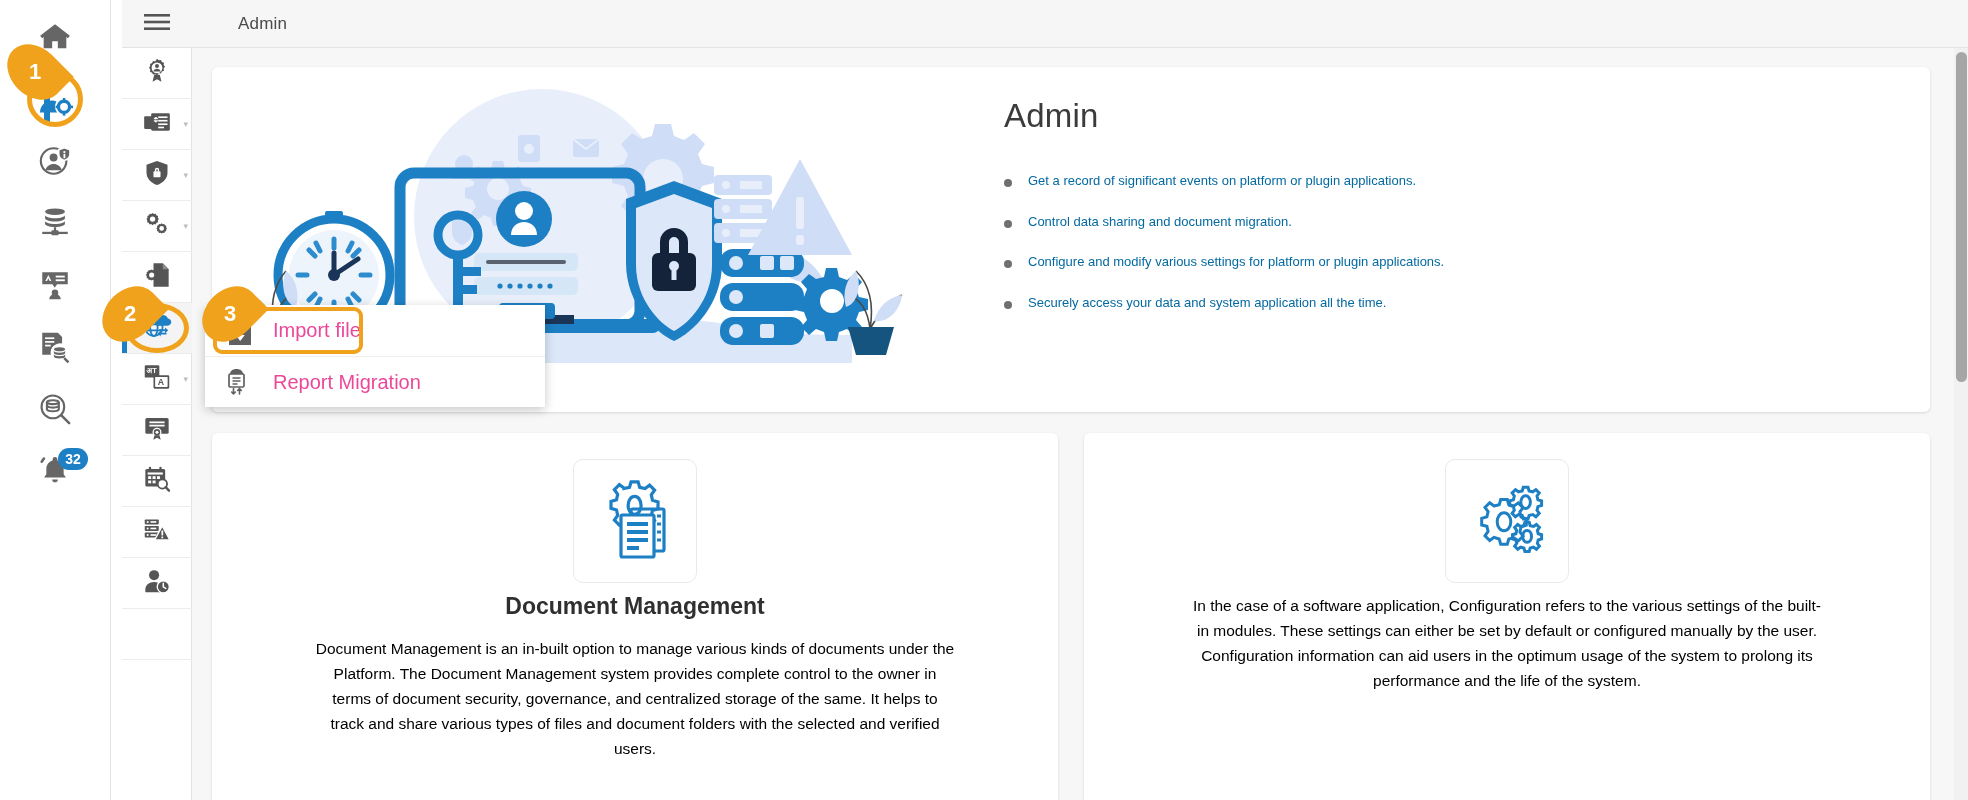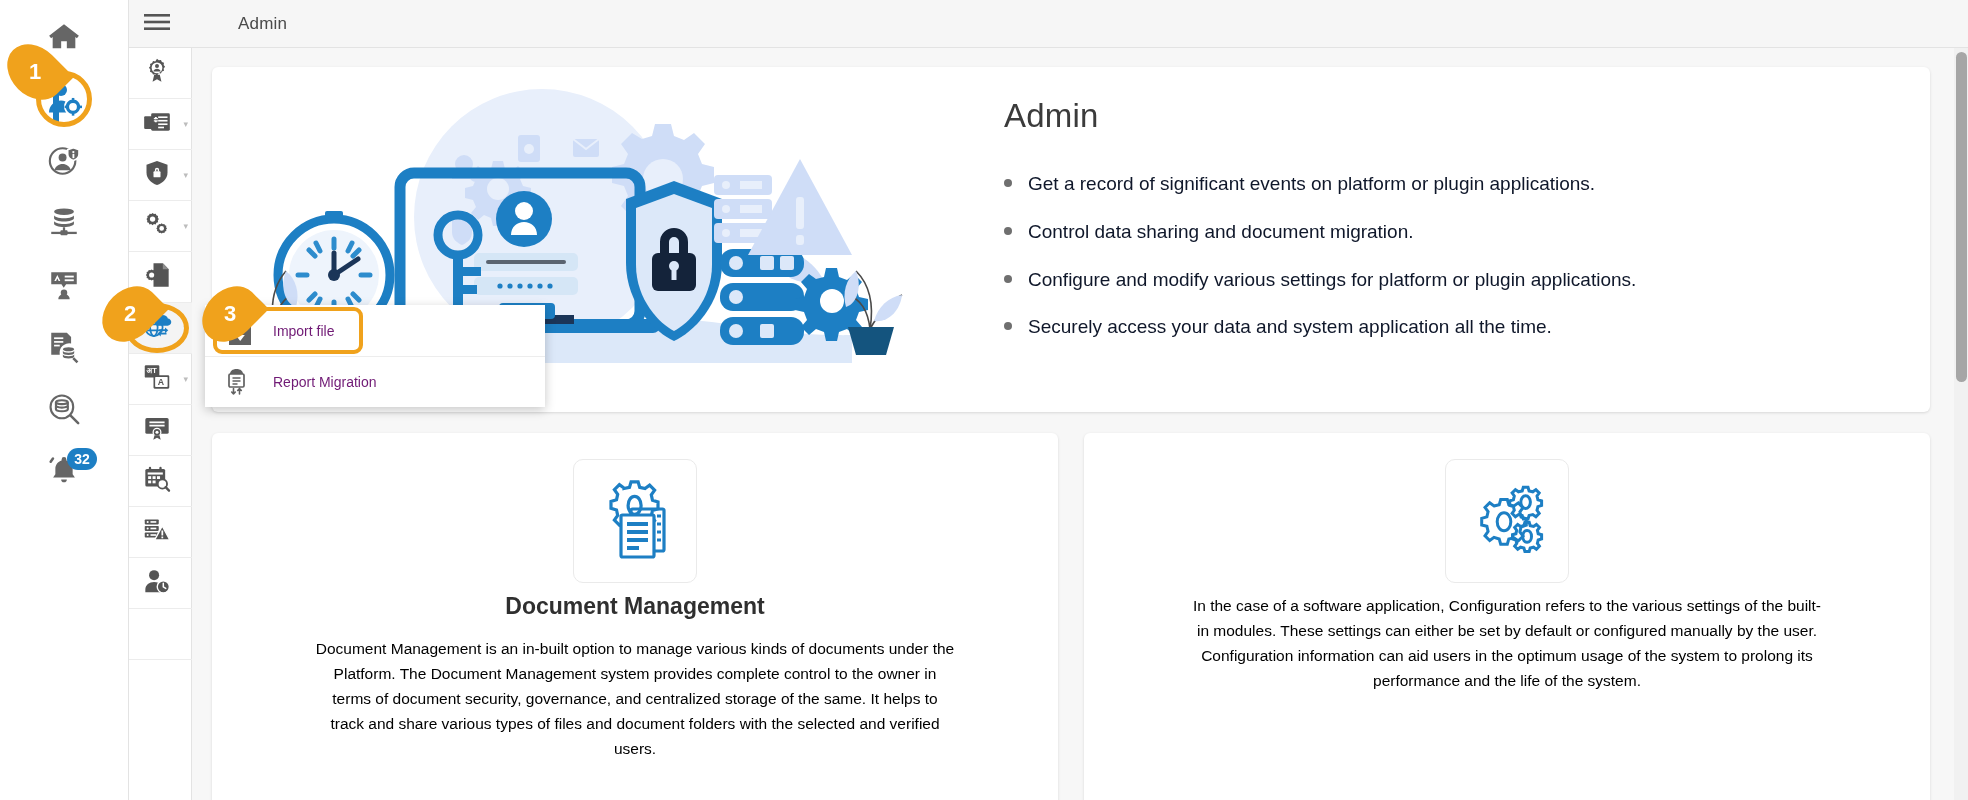--- a/index.html
+++ b/index.html
@@ -6,21 +6,21 @@
   html,body{ width:1968px; height:800px; overflow:hidden; }
   body{
     font-family:"Liberation Sans", sans-serif;
     background:#ffffff;
     color:#333;
     position:relative;
   }
 
   
   #primary-rail{
-    position:absolute; left:0; top:0; width:129px; height:800px;
+    position:absolute; left:0; top:0; width:111px; height:800px;
     background:#ffffff; border-right:1px solid #e3e3e3;
     display:flex; flex-direction:column; align-items:center;
     padding-top:6px; z-index:40;
   }
   .prail-item{
     width:122px; height:62px; display:flex; align-items:center; justify-content:center;
     position:relative; cursor:pointer;
   }
   .prail-item svg{ display:block; }
   .prail-item.active .active-bar{
@@ -84,21 +84,21 @@
     display:flex; overflow:hidden;
   }
   .hero-art{ width:700px; position:relative; flex:0 0 700px; }
   .hero-text{ flex:1; padding:30px 20px 0 92px; }
   .hero-text h1{
     font-size:33px; font-weight:400; color:#3b3b3b; margin-bottom:38px; letter-spacing:.2px;
   }
   .bullets{ list-style:none; }
   .bullets li{
     position:relative; padding-left:24px; margin-bottom:25px;
-    font-size:19px; color:#0f172a; line-height:1.2;
+    font-size:13px; color:#0369a1; line-height:1.2;
   }
   .bullets li:before{
     content:""; position:absolute; left:0; top:6px; width:8px; height:8px;
     border-radius:50%; background:#6f6f6f;
   }
 
   .cards-row{ position:absolute; left:20px; top:385px; width:1718px; display:flex; gap:26px; }
   .info-card{
     flex:1; background:#fff; border-radius:6px; box-shadow:0 1px 3px rgba(0,0,0,.13);
     padding:26px 40px 40px; text-align:center; min-height:372px; cursor:pointer;
@@ -110,21 +110,21 @@
   .card-title{ font-size:23px; font-weight:700; color:#2f2f2f; margin-bottom:16px; }
   .card-desc{ font-size:15.5px; color:#000000; line-height:1.62; max-width:640px; margin:0 auto;text-align:center; }
 
   
   #dropdown{
     position:absolute; left:205px; top:305px; width:340px;
     background:#fff; box-shadow:0 3px 10px rgba(0,0,0,.22); z-index:60;
   }
   .dd-item{
     display:flex; align-items:center; height:51px; padding-left:22px; cursor:pointer;
-    font-size:14px; color:#701a75; position:relative;
+    font-size:20px; color:#ec4899; position:relative;
   }
   .dd-item + .dd-item{ border-top:1px solid #ededed; }
   .dd-item .dd-ico{ width:36px; display:flex; align-items:center; }
   .dd-item .dd-label{ margin-left:10px; }
   .dd-item.hl{ }
   .dd-item.hl .hl-box{
     position:absolute; left:8px; top:2px; width:150px; height:47px;
     border:4px solid #f0a21c; border-radius:9px; box-sizing:border-box; pointer-events:none;
   }
 

